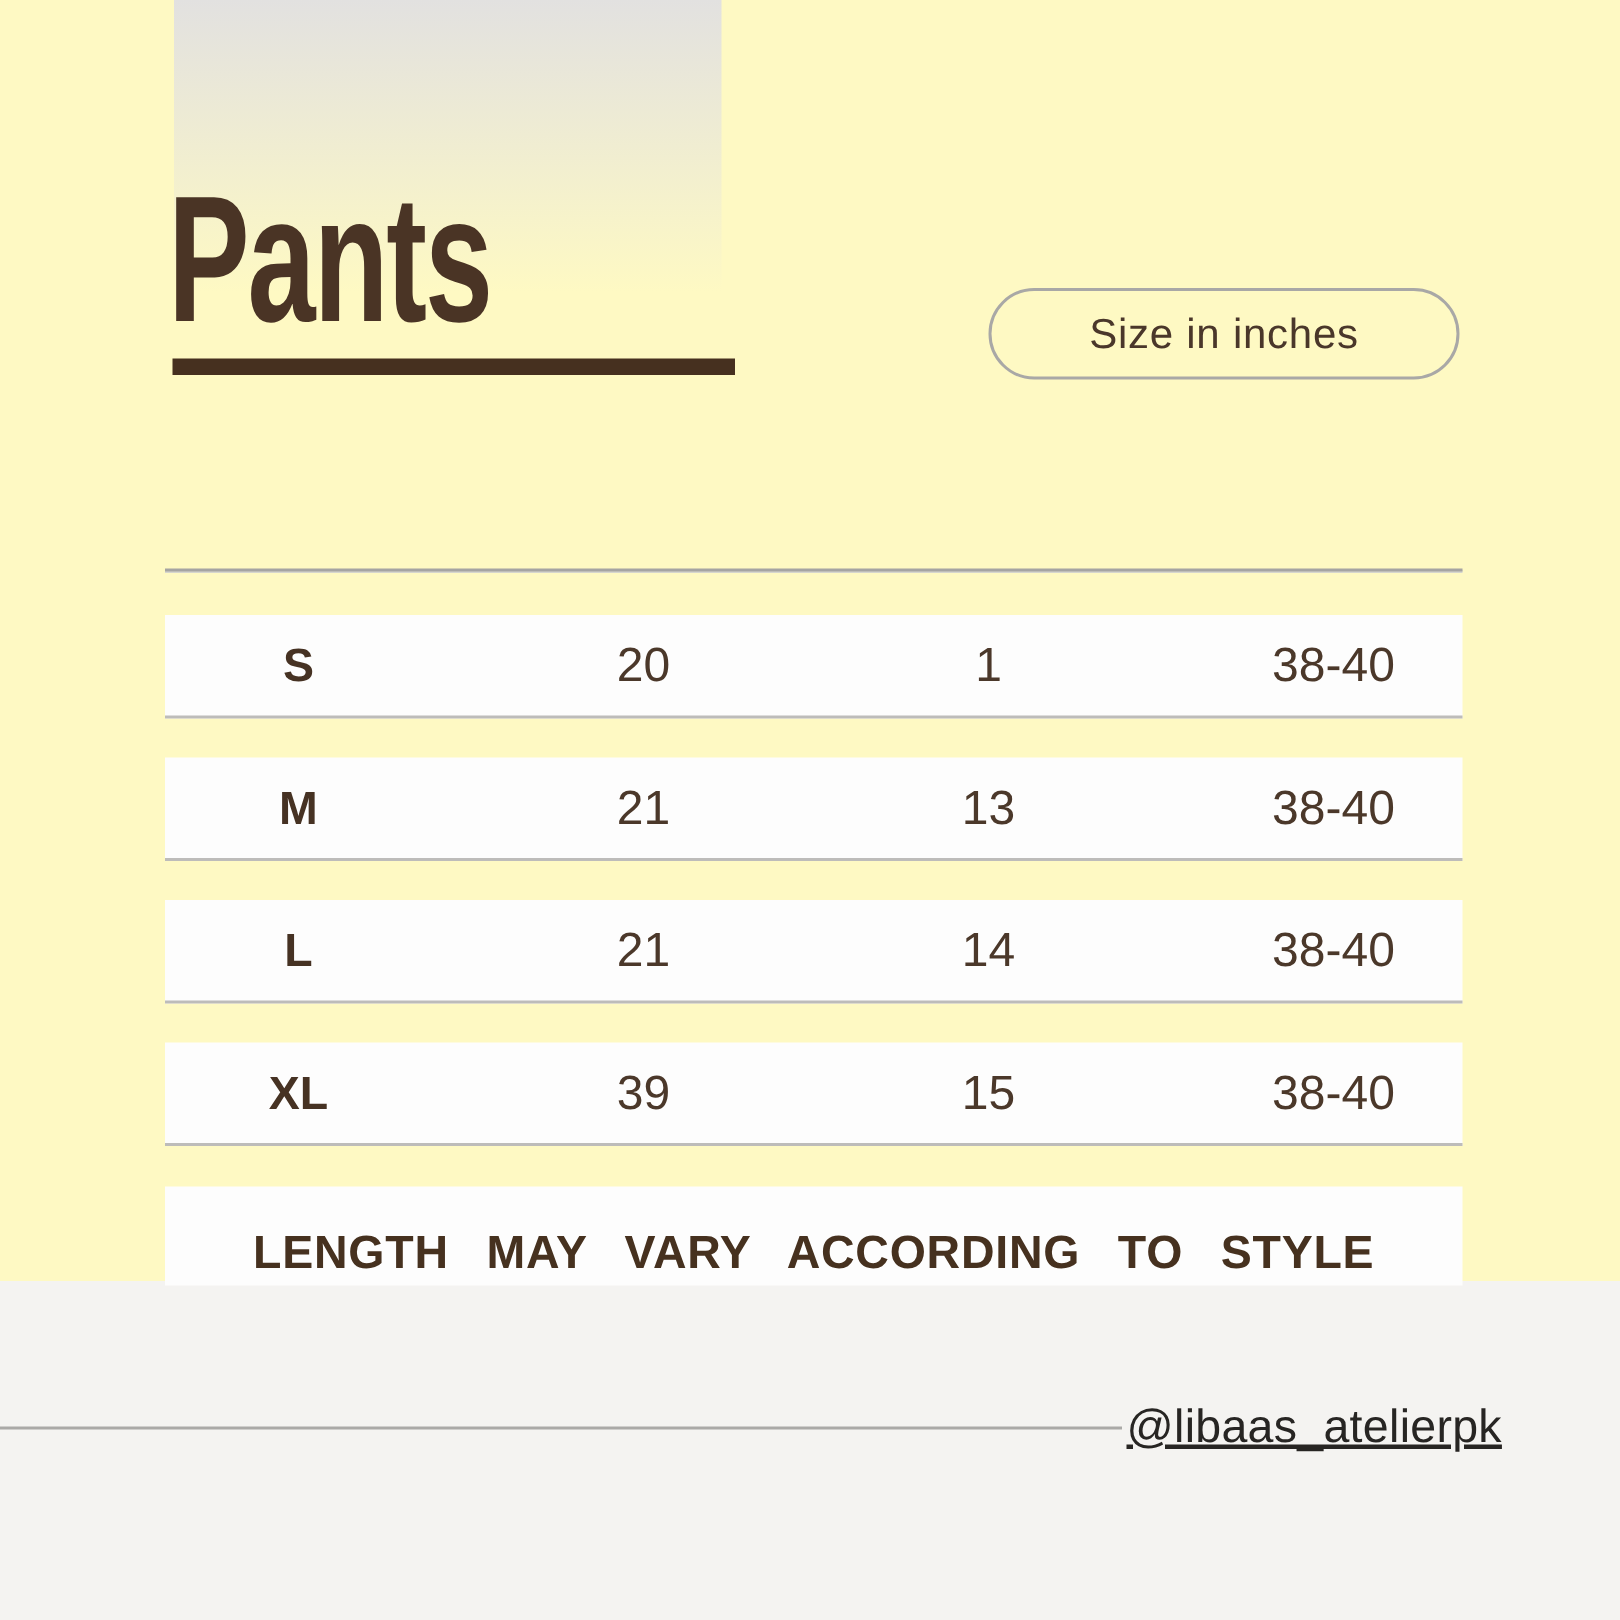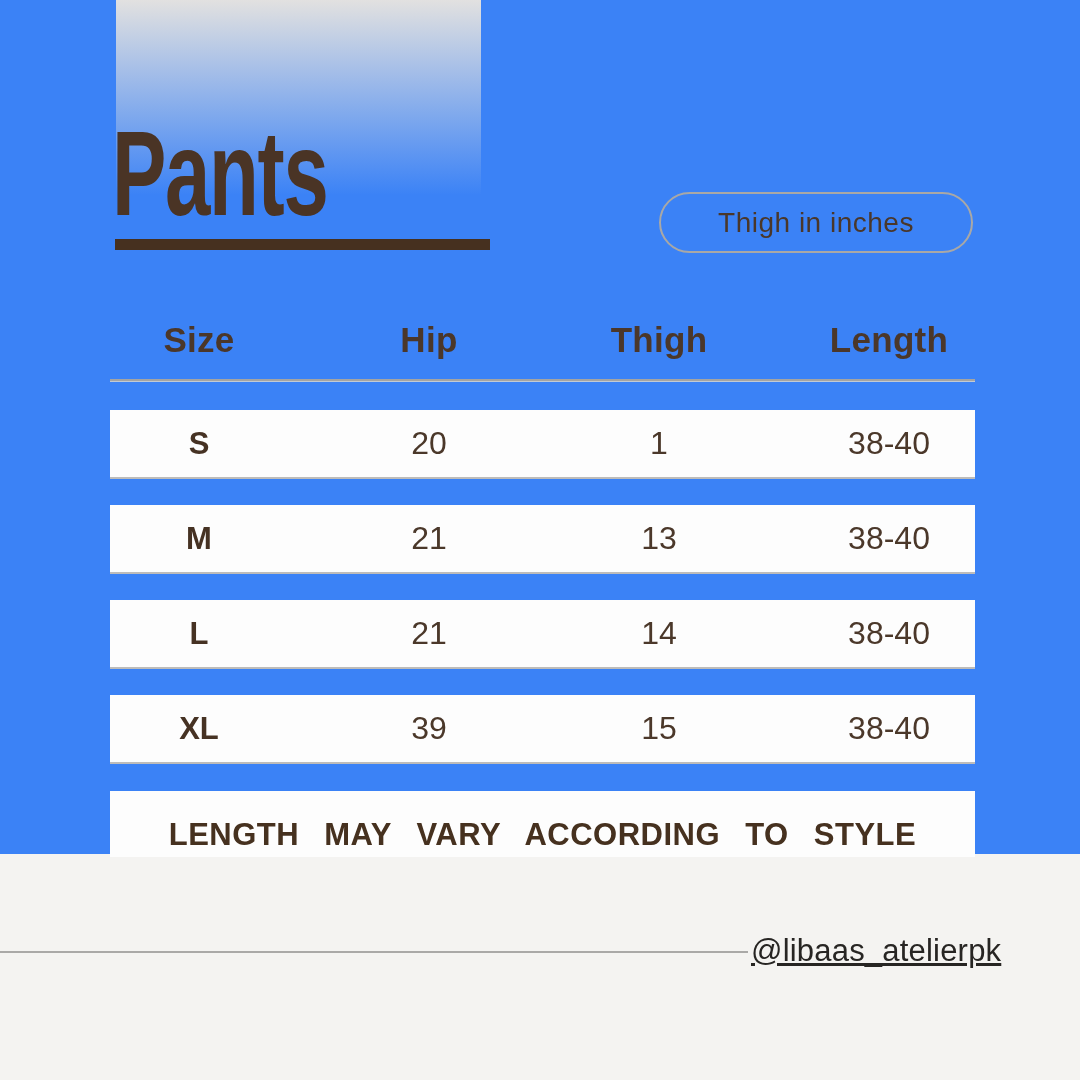--- a/index.html
+++ b/index.html
@@ -8,21 +8,21 @@
     font-family: "Liberation Sans", sans-serif;
     background: #f4f3f1;
     overflow: hidden;
     position: relative;
   }
   .canvas {
     position: absolute;
     inset: 0;
     width: 1080px;
     height: 854px;
-    background: #3b82f6;
+    background: #fef9c3;
   }
 
   
   .top-gradient {
     position: absolute;
     left: 116px; top: 0;
     width: 365px; height: 238px;
     background: linear-gradient(180deg, #e2e1e0 0%, rgba(245,244,242,0) 82%);
   }
 
@@ -159,31 +159,23 @@
 <body>
 
 <div class="canvas">
 
   <div class="top-gradient"></div>
 
   <h1 class="title">Pants</h1>
   <div class="title-underline"></div>
 
   <div class="pill">
-    <span>Thigh in inches</span>
-  </div>
-
-  <div class="strip header-row">
-    <div class="cols">
-      <div>Size</div>
-      <div>Hip</div>
-      <div>Thigh</div>
-      <div>Length</div>
-    </div>
-  </div>
+    <span>Size in inches</span>
+  </div>
+
   <div class="header-divider"></div>
 
   <div class="strip data-row row-s">
     <div class="cols">
       <div class="c-size">S</div>
       <div>20</div>
       <div>1</div>
       <div>38-40</div>
     </div>
   </div>

